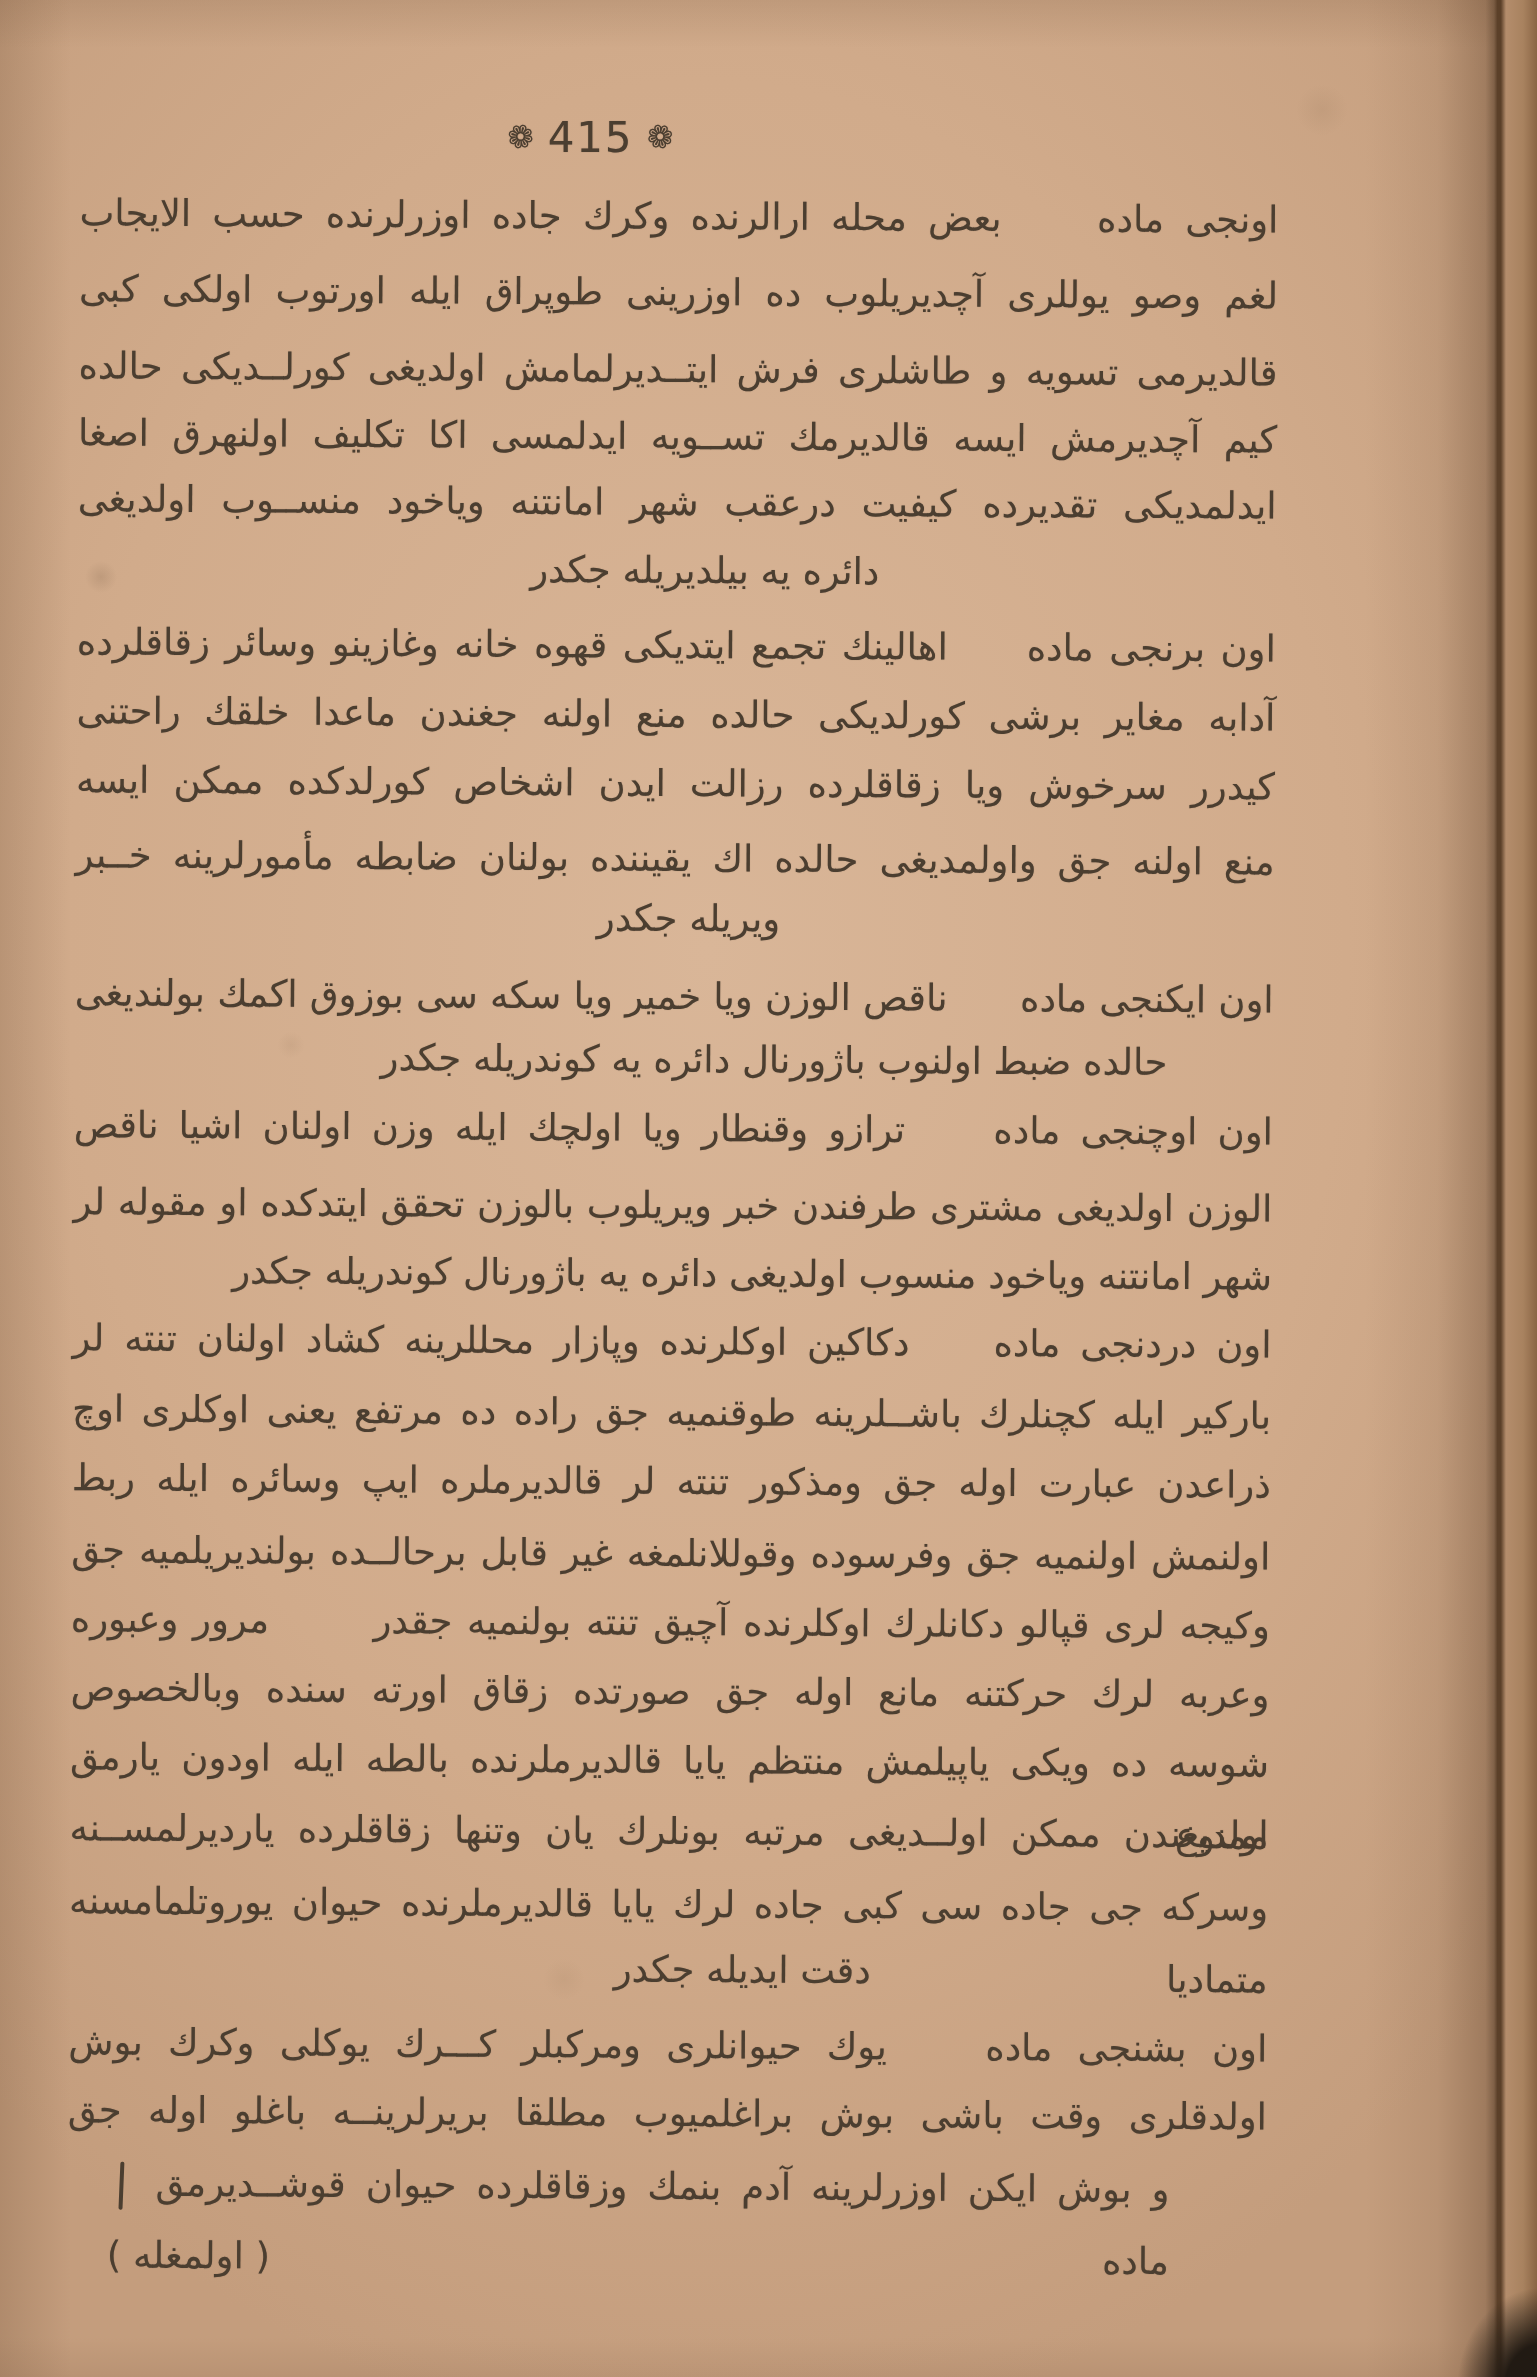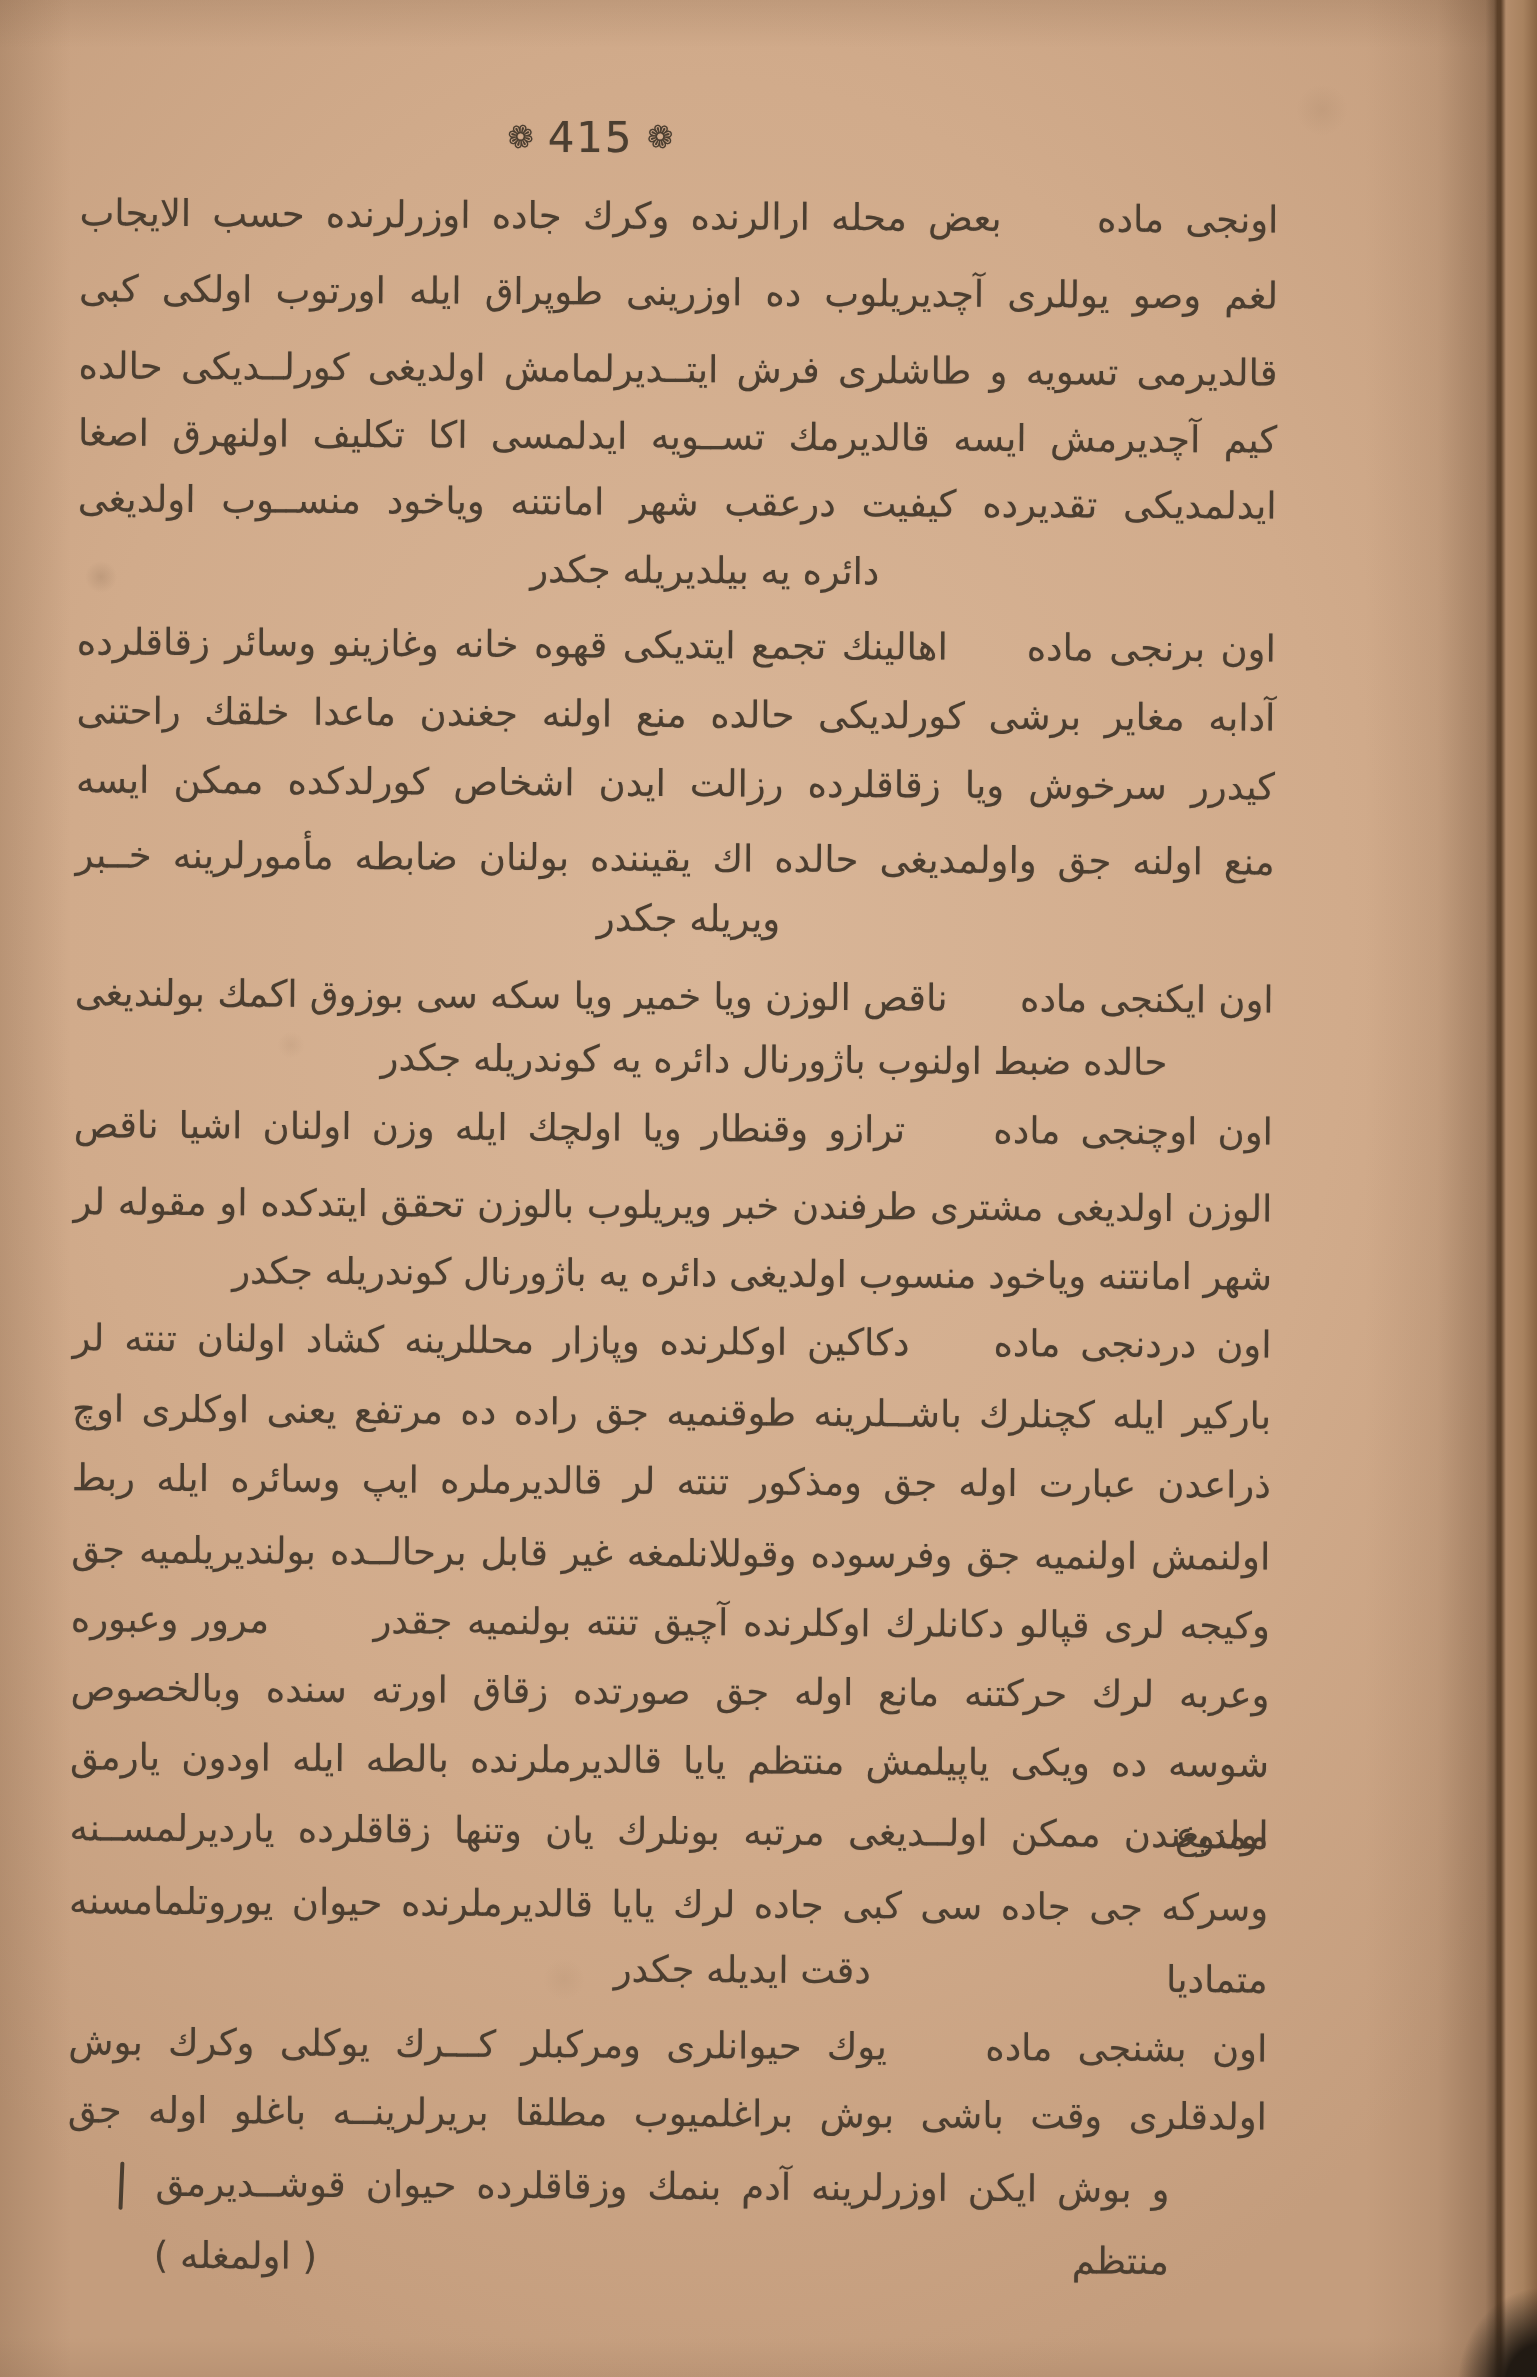--- a/index.html
+++ b/index.html
@@ -76,22 +76,22 @@
       <div class="line j" style="top: 1446px;"><span>ذراعدن عبارت اوله جق ومذكور تنته لر قالديرملره ايپ وسائره ايله ربط</span> </div>
       <div class="line j" style="top: 1518px;"><span>اولنمش اولنميه جق وفرسوده وقوللانلمغه غير قابل برحالــده بولنديريلميه جق</span> </div>
       <div class="line j" style="top: 1587px;"><span>وكيجه لرى قپالو دكانلرك اوكلرنده آچيق تنته بولنميه جقدر</span> <span class="gap" style="width: 75px;"></span> <span>مرور وعبوره</span> </div>
       <div class="line j" style="top: 1656px;"><span>وعربه لرك حركتنه مانع اوله جق صورتده زقاق اورته سنده وبالخصوص</span> </div>
       <div class="line j" style="top: 1725px;"><span>شوسه ده ويكى ياپيلمش منتظم يايا قالديرملرنده بالطه ايله اودون يارمق ممنوع</span> </div>
       <div class="line j" style="top: 1796px;"><span>اولديغندن ممكن اولــديغى مرتبه بونلرك يان وتنها زقاقلرده يارديرلمســنه</span> </div>
       <div class="line j" style="top: 1869px;"><span>وسركه جى جاده سى كبى جاده لرك يايا قالديرملرنده حيوان يوروتلمامسنه متماديا</span> </div>
       <div class="line r" style="top: 1934px; right: 397px;"><span>دقت ايديله جكدر</span> </div>
       <div class="line j" style="top: 2010px;"><span>اون بشنجى ماده</span> <span class="gap" style="width: 48px;"></span> <span>يوك حيوانلرى ومركبلر كـــرك يوكلى وكرك بوش</span> </div>
       <div class="line j" style="top: 2078px;"><span>اولدقلرى وقت باشى بوش براغلميوب مطلقا بريرلرينــه باغلو اوله جق</span> </div>
-      <div class="line j" style="top: 2151px; padding-right: 97px; padding-left: 40px;"><span>و بوش ايكن اوزرلرينه آدم بنمك وزقاقلرده حيوان قوشــديرمق</span> <span class="mark"></span> <span>منتظم</span> </div>
-      <div class="line r" style="top: 2223px; right: 949px;"><span>( اولمغله )</span> </div>
+      <div class="line j" style="top: 2151px; padding-right: 97px; padding-left: 40px;"><span>و بوش ايكن اوزرلرينه آدم بنمك وزقاقلرده حيوان قوشــديرمق</span> <span class="mark"></span> <span>ماده</span> </div>
+      <div class="line r" style="top: 2223px; right: 996px;"><span>( اولمغله )</span> </div>
     </div>
 
   <div class="left-edge"></div>
   <div class="top-edge"></div>
   <div class="bottom-edge"></div>
   <div class="right-edge"></div>
   <div class="corner-shadow"></div>
 </div>
 
 

